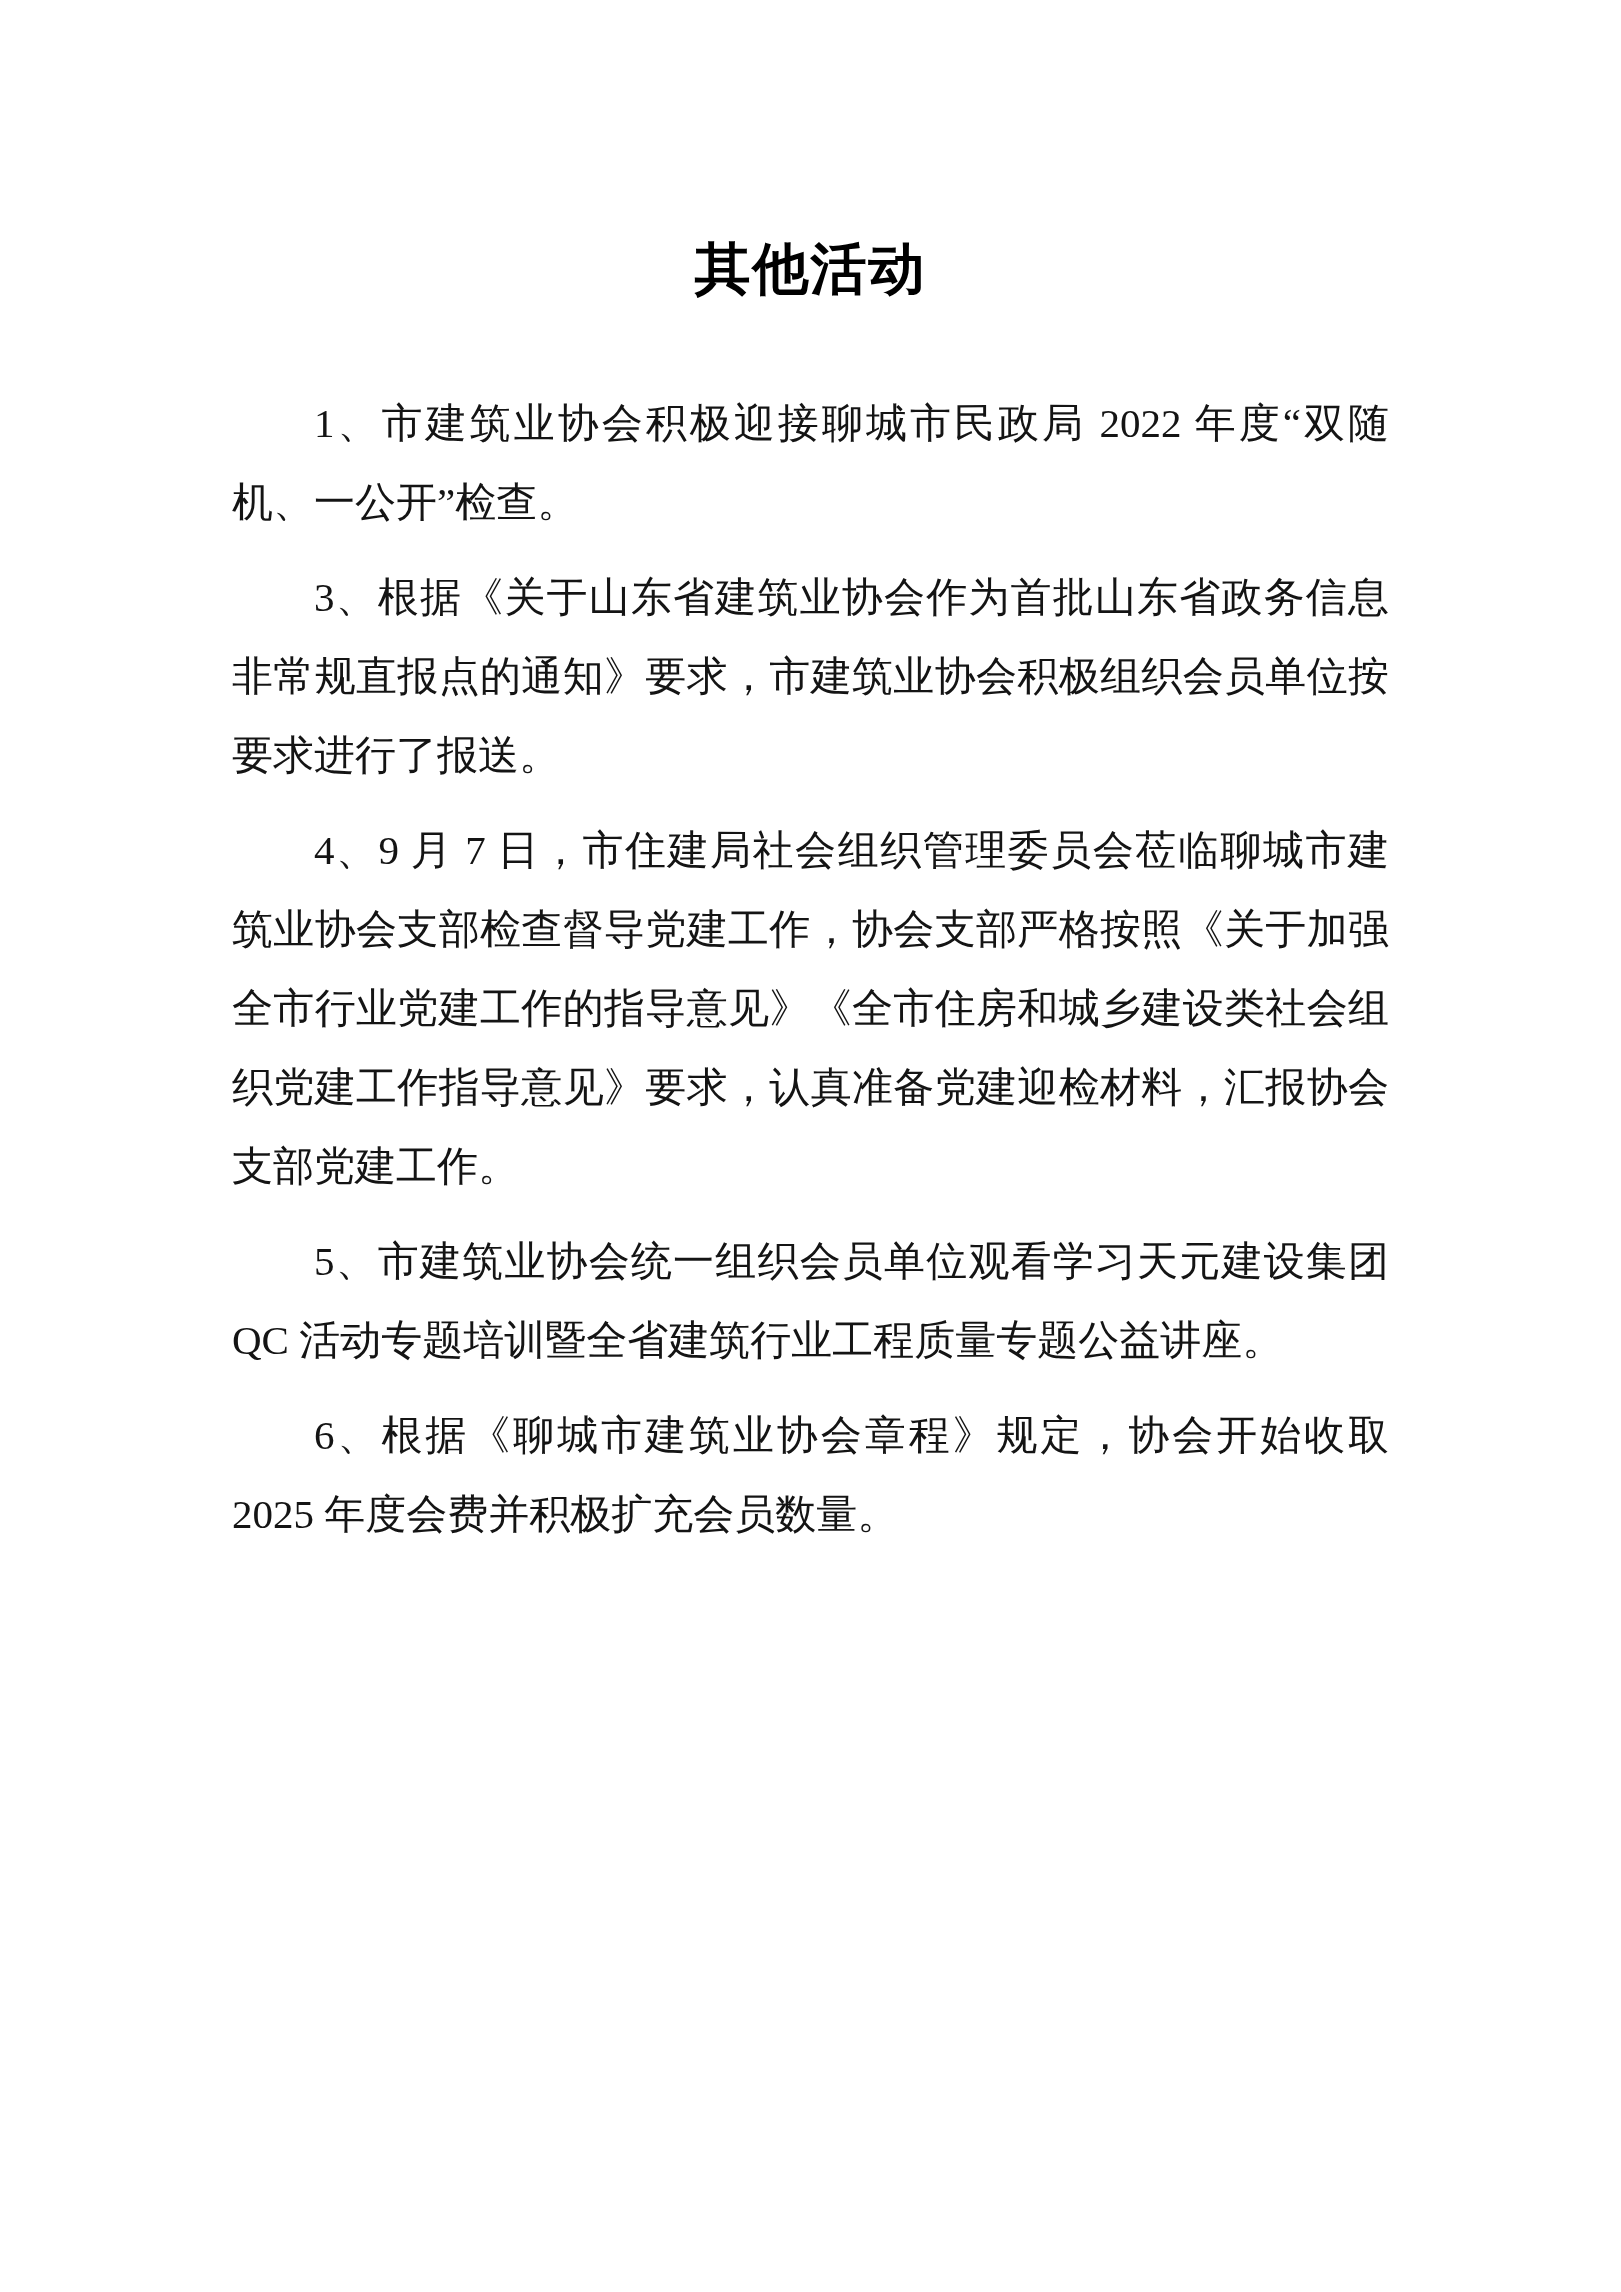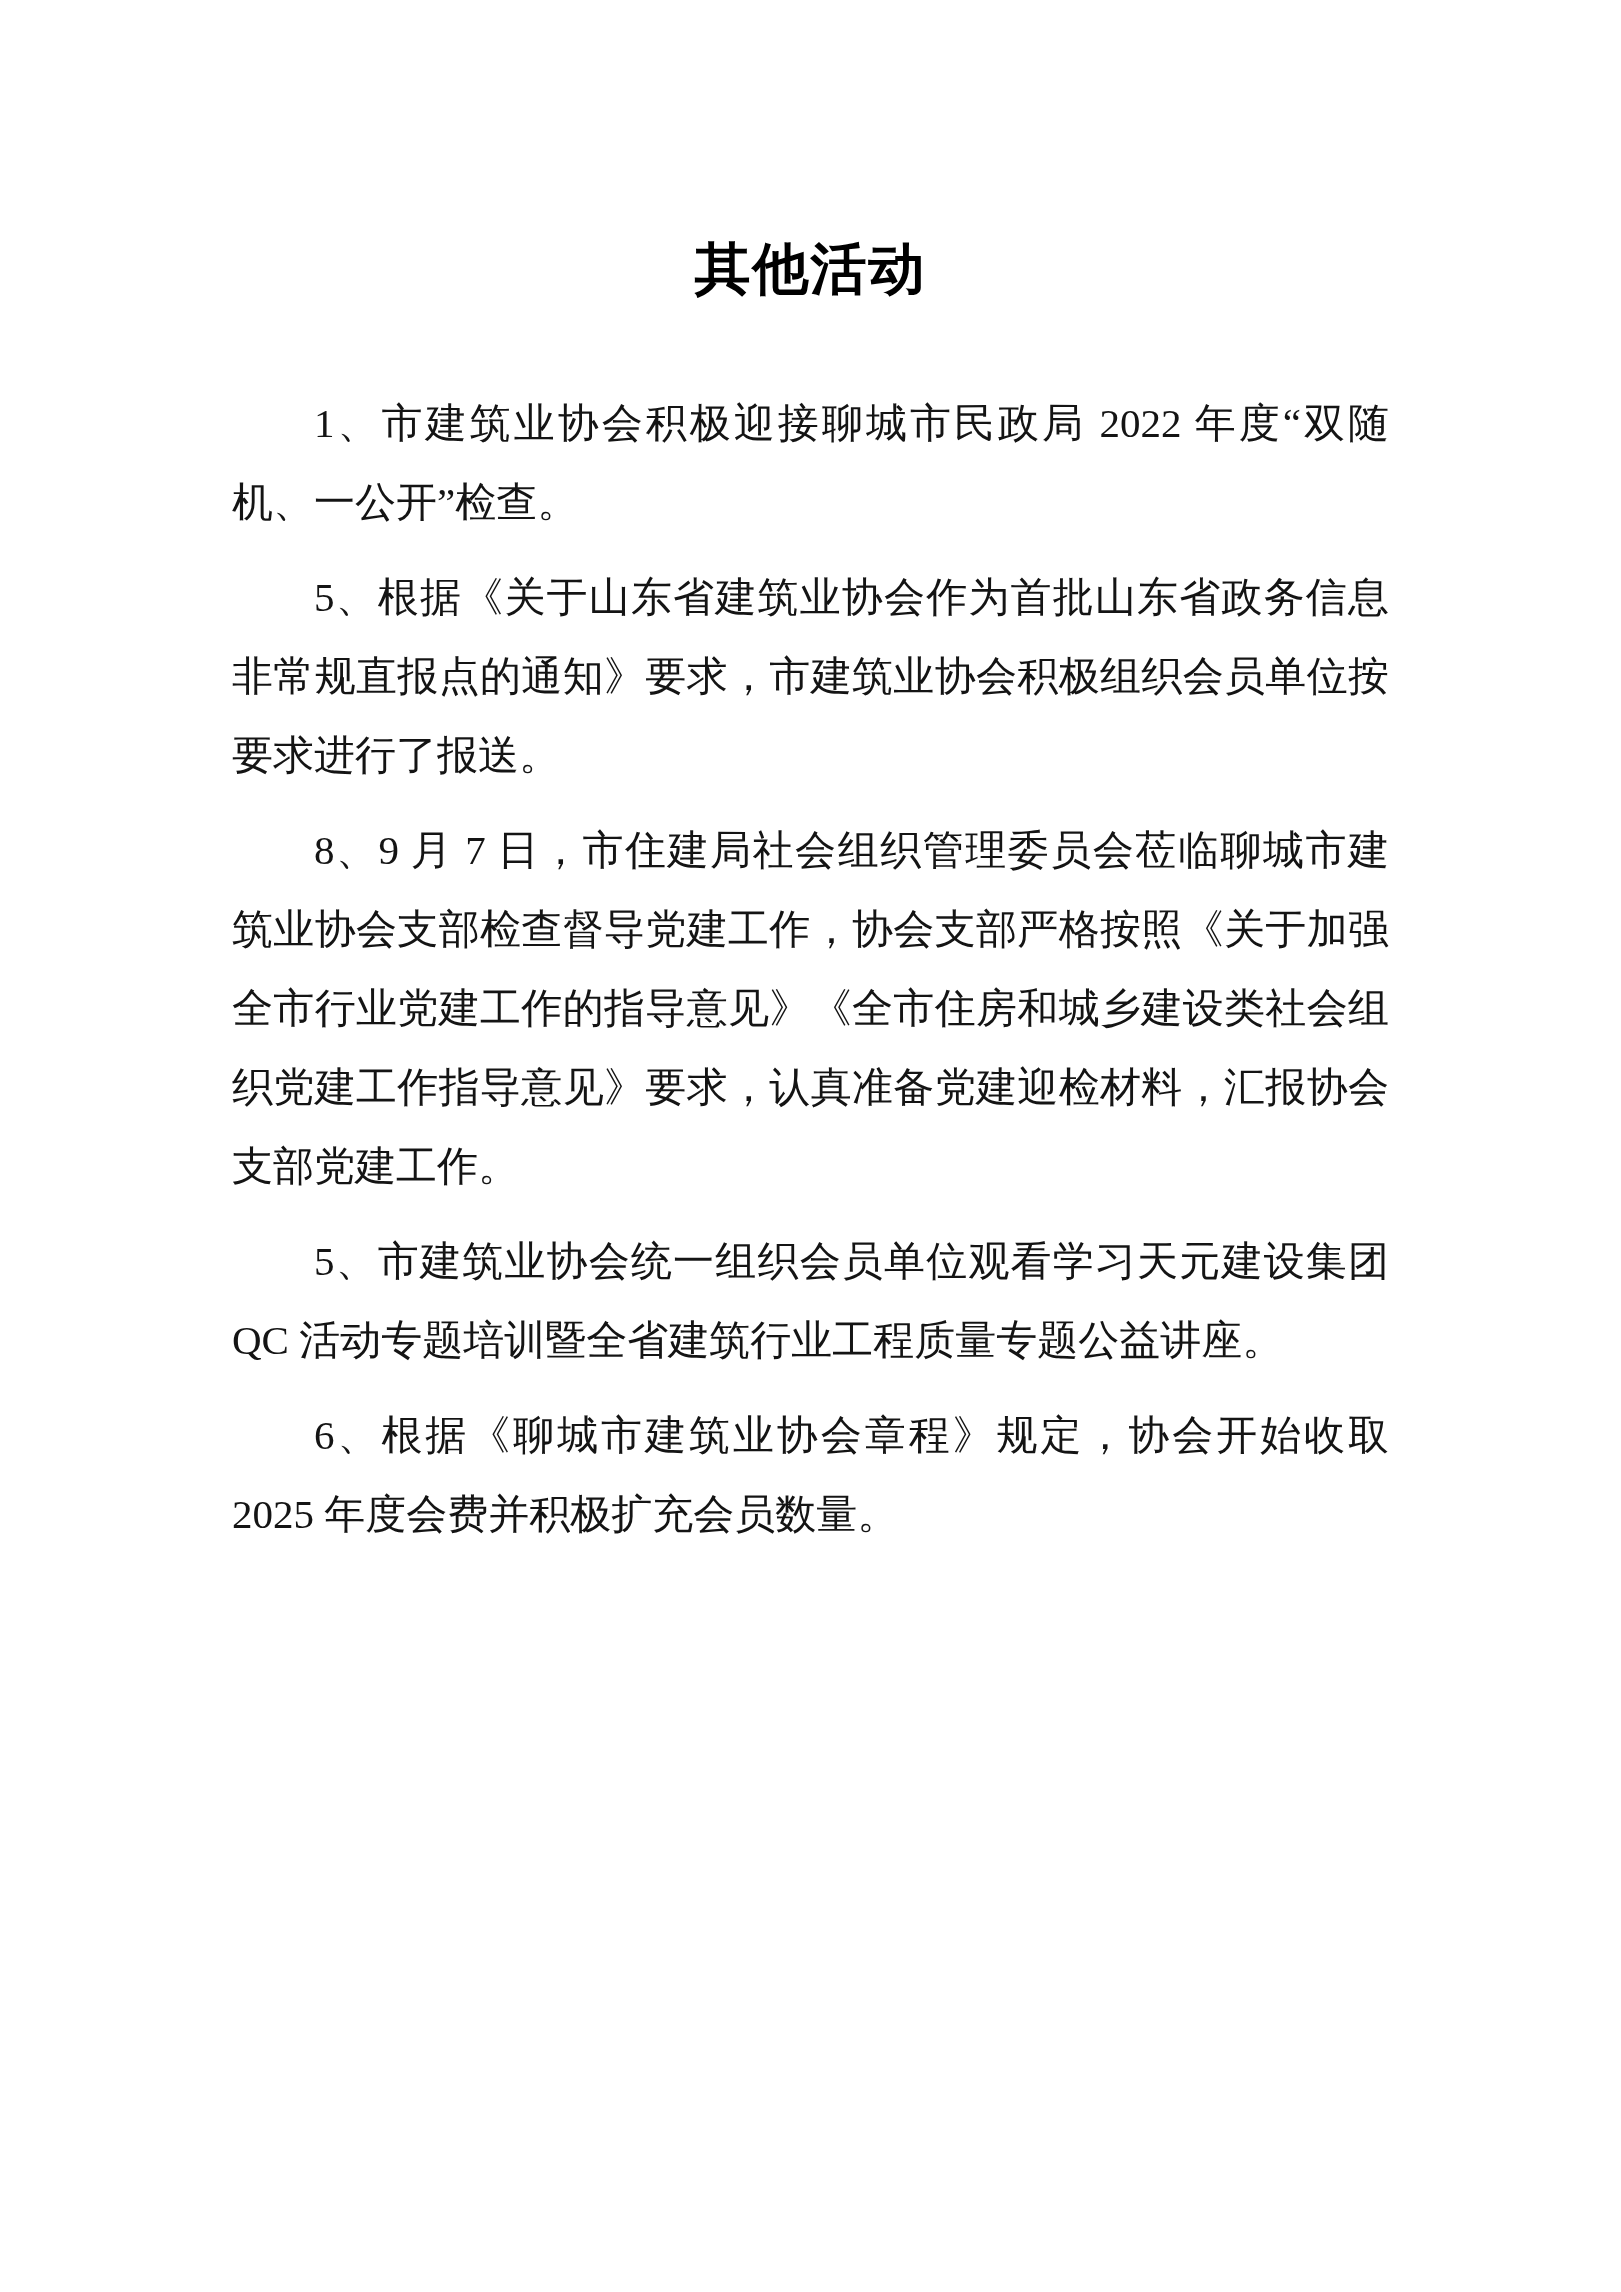--- a/index.html
+++ b/index.html
@@ -55,22 +55,22 @@
 </style>
 </head>
 <body>
 
 <div class="page">
 
   <div class="doc-title">其他活动</div>
 
   <div class="doc-body">
     <p>1、市建筑业协会积极迎接聊城市民政局 2022 年度“双随机、一公开”检查。</p>
-    <p>5、根据《关于山东省建筑业协会作为首批山东省政务信息非常规直报点的通知》要求，市建筑业协会积极组织会员单位按要求进行了报送。</p>
-    <p>8、9 月 7 日，市住建局社会组织管理委员会莅临聊城市建筑业协会支部检查督导党建工作，协会支部严格按照《关于加强全市行业党建工作的指导意见》《全市住房和城乡建设类社会组织党建工作指导意见》要求，认真准备党建迎检材料，汇报协会支部党建工作。</p>
+    <p>3、根据《关于山东省建筑业协会作为首批山东省政务信息非常规直报点的通知》要求，市建筑业协会积极组织会员单位按要求进行了报送。</p>
+    <p>4、9 月 7 日，市住建局社会组织管理委员会莅临聊城市建筑业协会支部检查督导党建工作，协会支部严格按照《关于加强全市行业党建工作的指导意见》《全市住房和城乡建设类社会组织党建工作指导意见》要求，认真准备党建迎检材料，汇报协会支部党建工作。</p>
     <p>5、市建筑业协会统一组织会员单位观看学习天元建设集团 QC 活动专题培训暨全省建筑行业工程质量专题公益讲座。</p>
     <p>6、根据《聊城市建筑业协会章程》规定，协会开始收取 2025 年度会费并积极扩充会员数量。</p>
   </div>
 
   <div class="page-footer">- 13 -</div>
 
 </div>
 
 
 </body></html>

